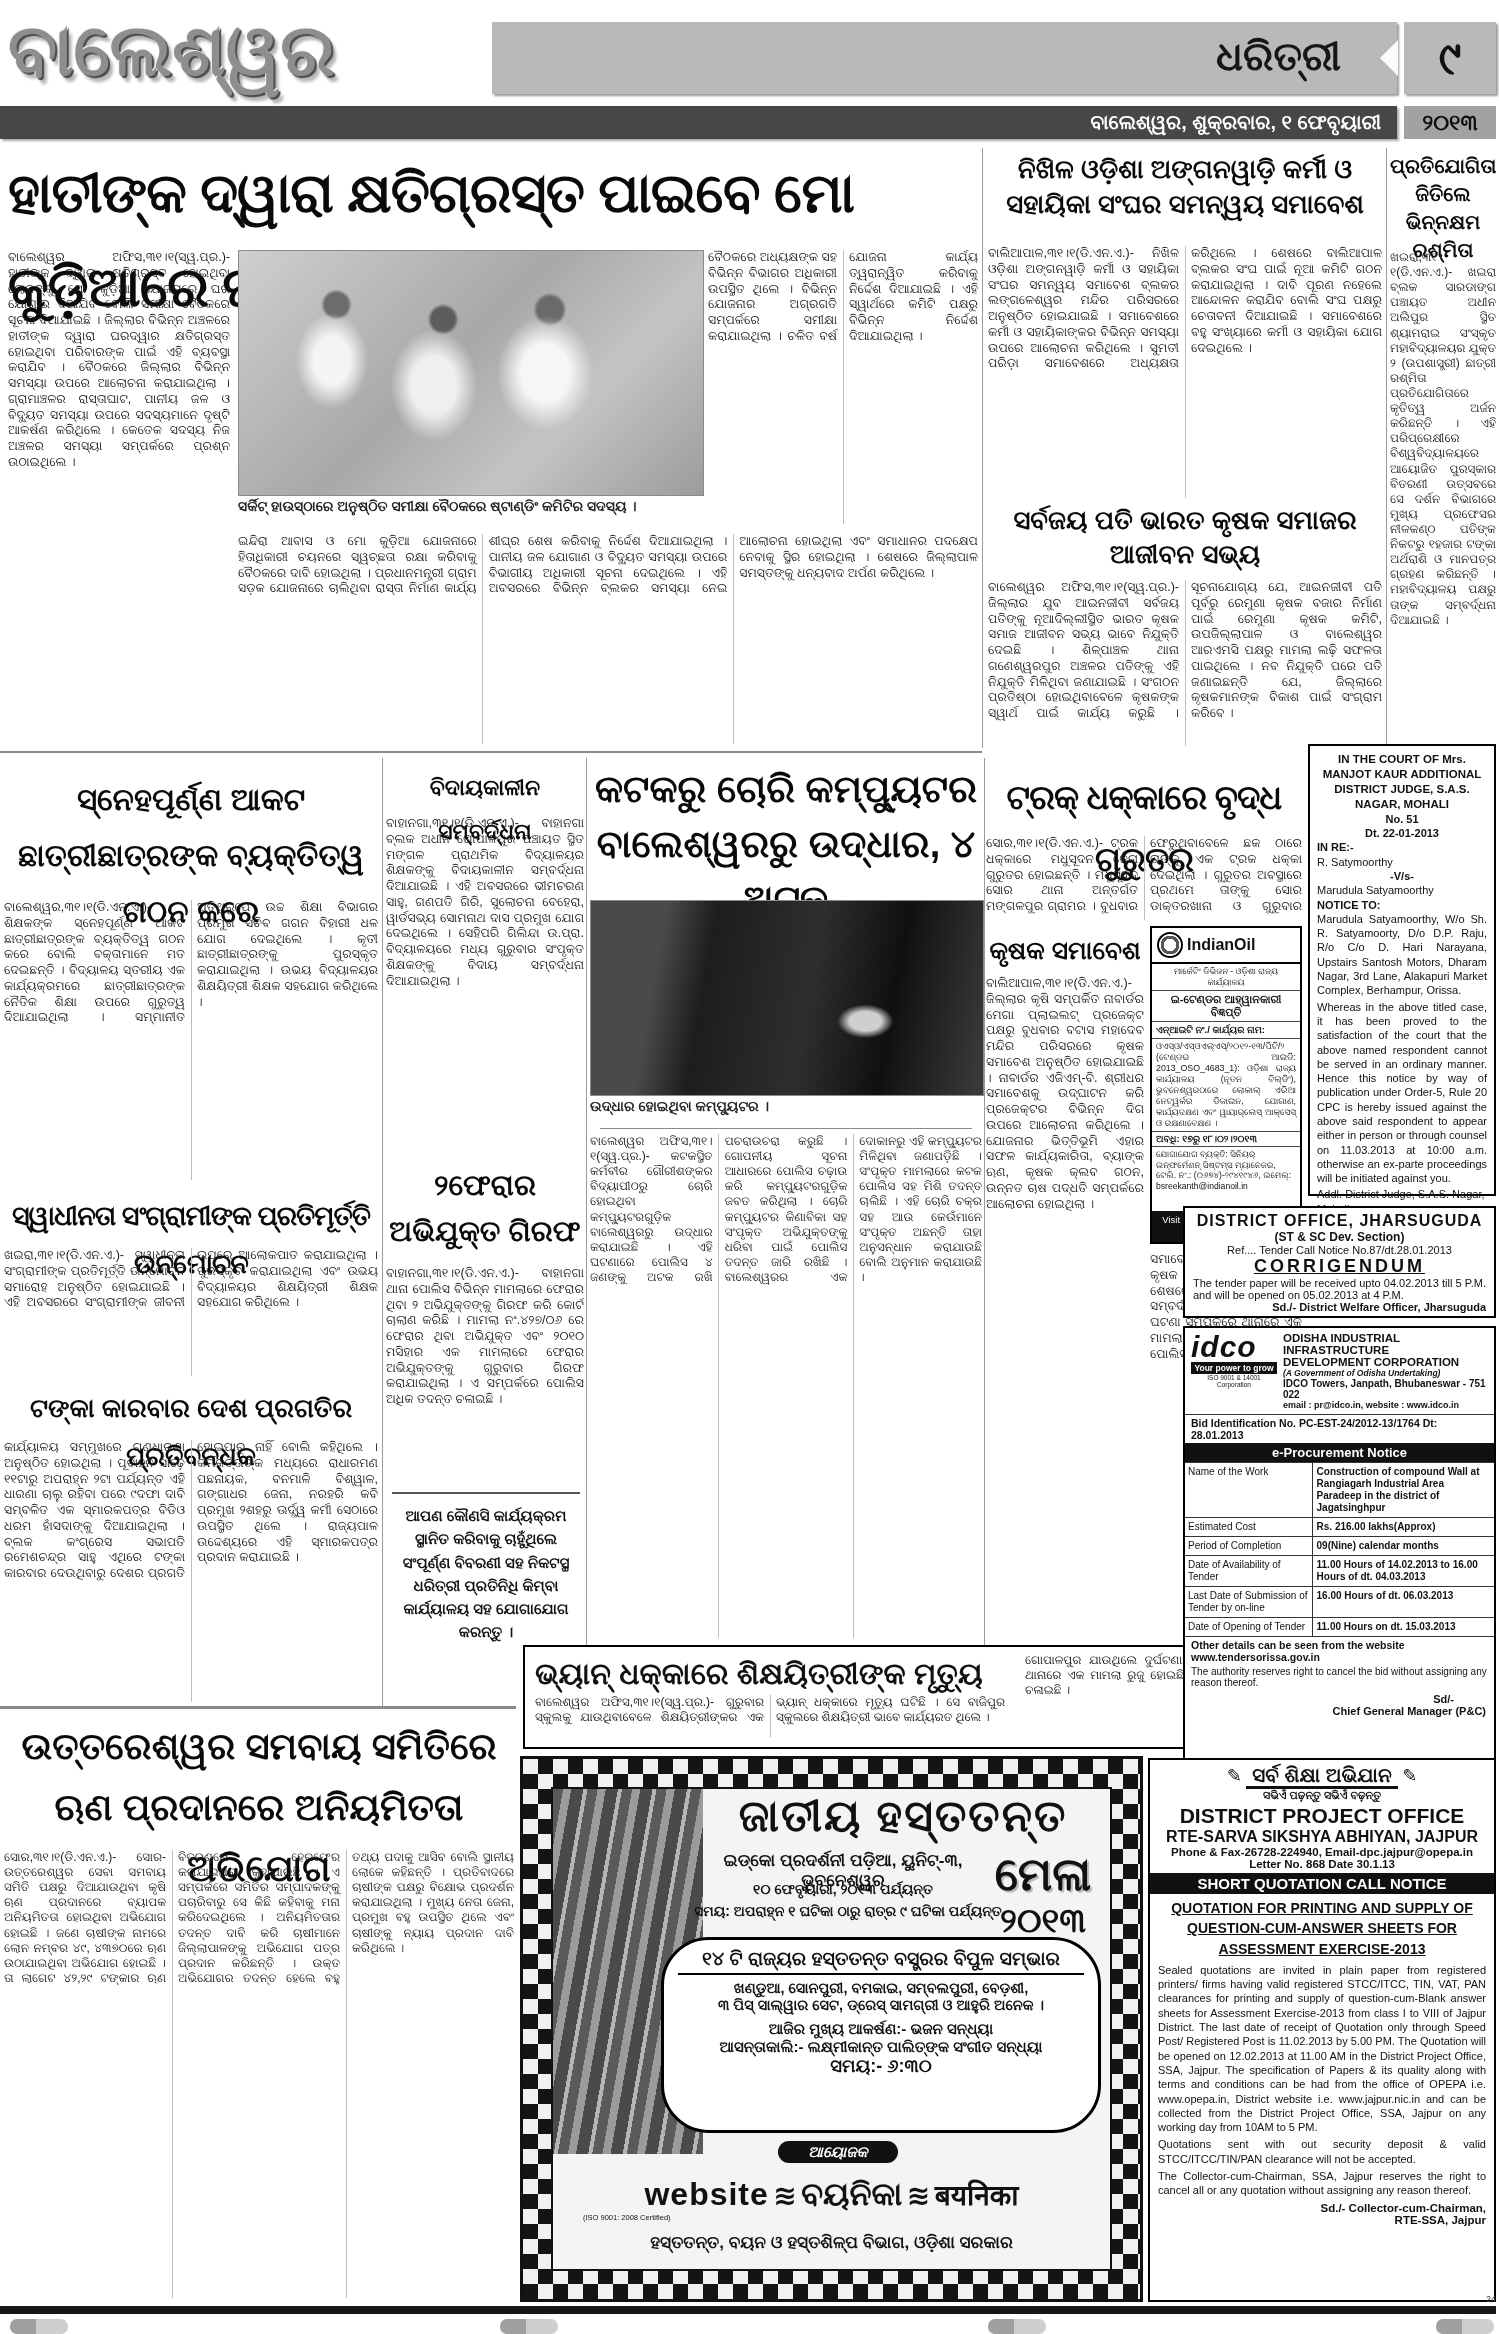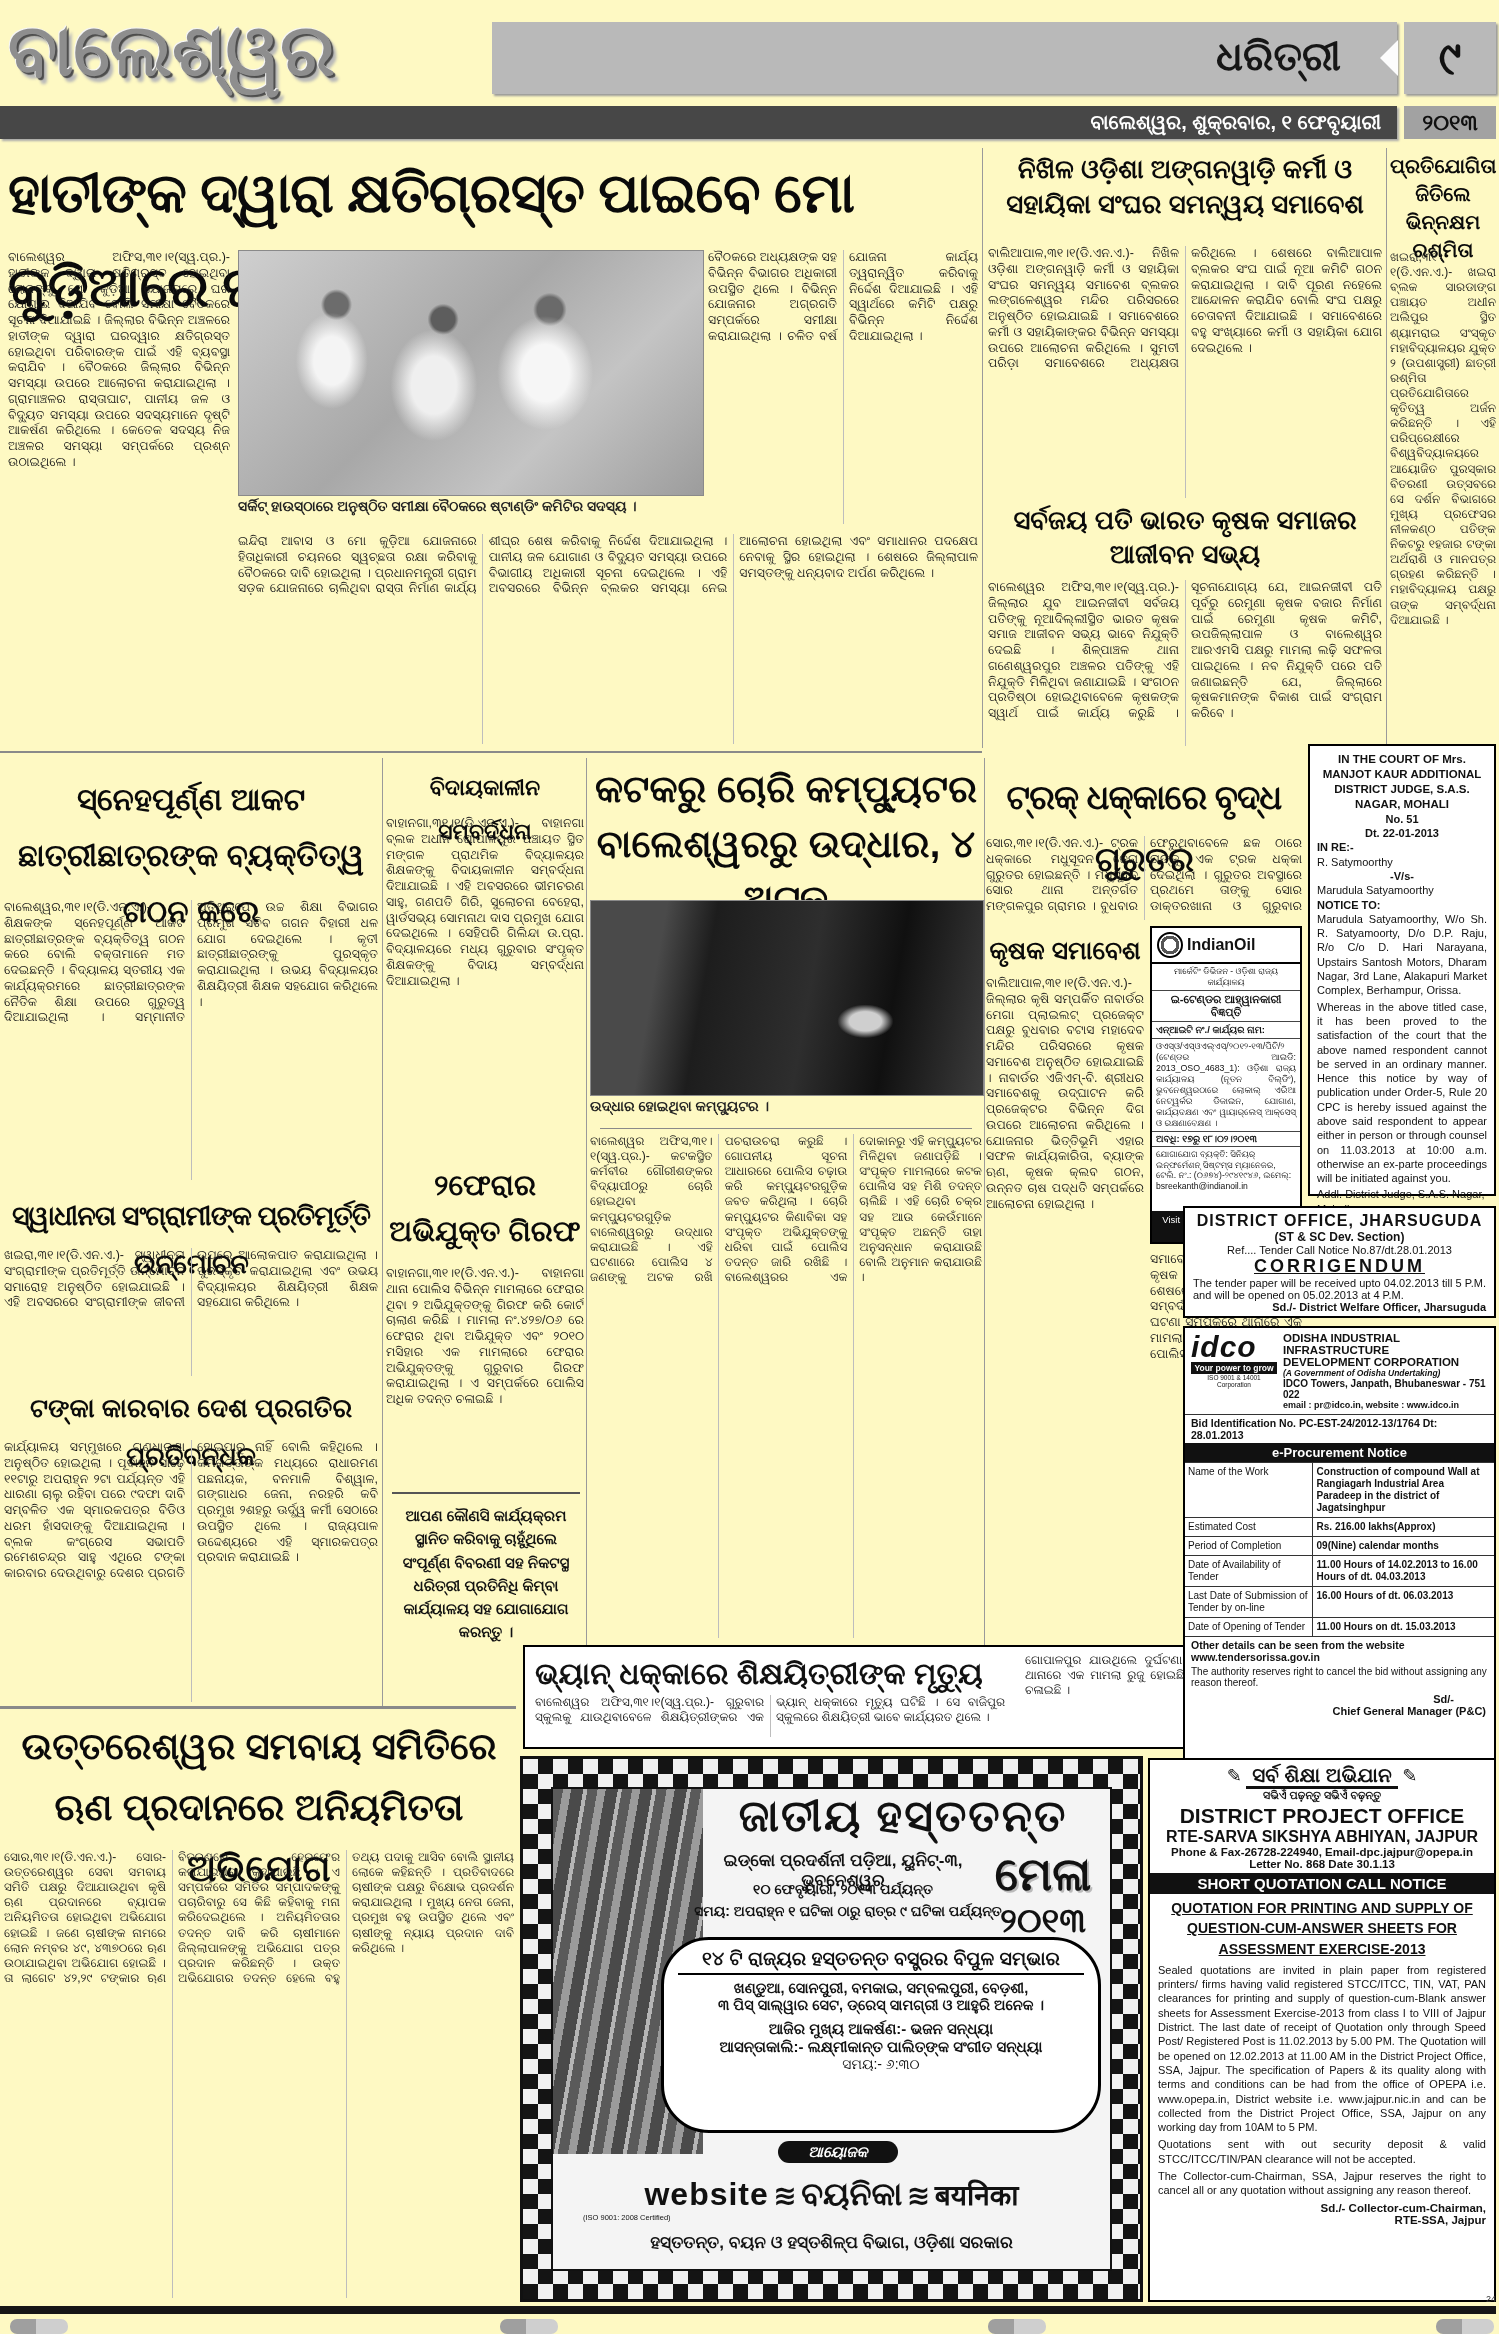--- a/index.html
+++ b/index.html
@@ -1,16 +1,16 @@
 <!DOCTYPE html>
 <html><head>
 <meta charset="utf-8">
 <style>
   html,body{margin:0;padding:0;background:#e8e8e8;}
-  #page{position:relative;width:1499px;height:2334px;background:#fef9c3;overflow:hidden;
+  #page{position:relative;width:1499px;height:2334px;background:#ffffff;overflow:hidden;
         font-family:"Liberation Sans","DejaVu Sans",sans-serif;color:#111;}
   .abs{position:absolute;}
   .hl{font-weight:bold;color:#0a0a0a;text-align:center;}
   .hl-left{font-weight:bold;color:#0a0a0a;text-align:left;}
   .body-txt{font-size:12.5px;line-height:1.26;text-align:justify;color:#191919;overflow:hidden;}
   .cols2{column-count:2;column-gap:12px;column-rule:1px solid #bdbdbd;}
   .cols3{column-count:3;column-gap:12px;column-rule:1px solid #bdbdbd;}
   .vrule{background:#9a9a9a;width:1px;}
   .hrule{background:#8a8a8a;}
   .caption{font-size:14px;font-weight:bold;color:#222;}
@@ -228,21 +228,21 @@
       <div style="position:absolute;left:150px;top:92px;width:280px;font-size:14px;font-weight:bold;text-align:center;">୧୦ ଫେବୃୟାରୀ, ୨୦୧୩ ପର୍ଯ୍ୟନ୍ତ</div>
       <div style="position:absolute;left:130px;top:114px;width:330px;font-size:14px;font-weight:bold;text-align:center;">ସମୟ: ଅପରାହ୍ନ ୧ ଘଟିକା ଠାରୁ ରାତ୍ର ୯ ଘଟିକା ପର୍ଯ୍ୟନ୍ତ</div>
 
       <div style="position:absolute;left:108px;top:148px;width:440px;height:196px;background:#fff;border:3px solid #000;
                   border-radius:48px;padding:8px 14px;box-sizing:border-box;text-align:center;">
         <div style="font-size:19px;font-weight:bold;border-bottom:2px solid #000;padding-bottom:3px;">୧୪ ଟି ରାଜ୍ୟର ହସ୍ତତନ୍ତ ବସ୍ତ୍ରର ବିପୁଳ ସମ୍ଭାର</div>
         <div style="font-size:14.5px;font-weight:bold;margin-top:5px;">ଖଣ୍ଡୁଆ, ସୋନପୁରୀ, ବମକାଇ, ସମ୍ବଲପୁରୀ, ବେଡ଼ଶୀ,</div>
         <div style="font-size:14.5px;font-weight:bold;">୩ ପିସ୍ ସାଲ୍‌ୱାର ସେଟ, ଡ୍ରେସ୍ ସାମଗ୍ରୀ ଓ ଆହୁରି ଅନେକ ।</div>
         <div style="font-size:15px;font-weight:bold;margin-top:6px;">ଆଜିର ମୁଖ୍ୟ ଆକର୍ଷଣ:- ଭଜନ ସନ୍ଧ୍ୟା</div>
         <div style="font-size:15px;font-weight:bold;">ଆସନ୍ତାକାଲି:- ଲକ୍ଷ୍ମୀକାନ୍ତ ପାଲିତ୍‌ଙ୍କ ସଂଗୀତ ସନ୍ଧ୍ୟା</div>
-        <div style="font-size:14px;font-weight:normal;">ସମୟ:- ୬:୩୦</div>
+        <div style="font-size:18px;font-weight:bold;">ସମୟ:- ୬:୩୦</div>
       </div>
 
       <div class="blackbar" style="position:absolute;left:225px;top:352px;width:120px;font-size:15px;font-weight:bold;font-style:italic;
                   text-align:center;border-radius:14px;padding:2px 0;">ଆୟୋଜକ</div>
 
       <div style="position:absolute;left:0;top:386px;width:100%;text-align:center;white-space:nowrap;">
         <span style="font-size:32px;font-weight:bold;letter-spacing:1px;">website</span>
         <span style="font-size:28px;font-weight:bold;">≋</span>
         <span style="font-size:32px;font-weight:bold;">ବୟନିକା</span>
         <span style="font-size:28px;font-weight:bold;">≋</span>

